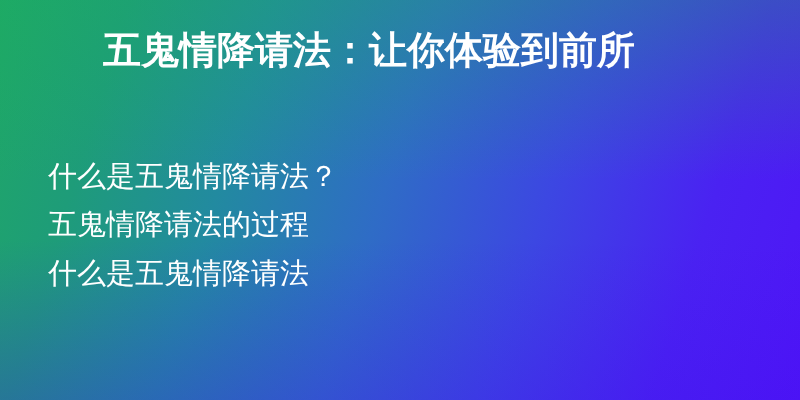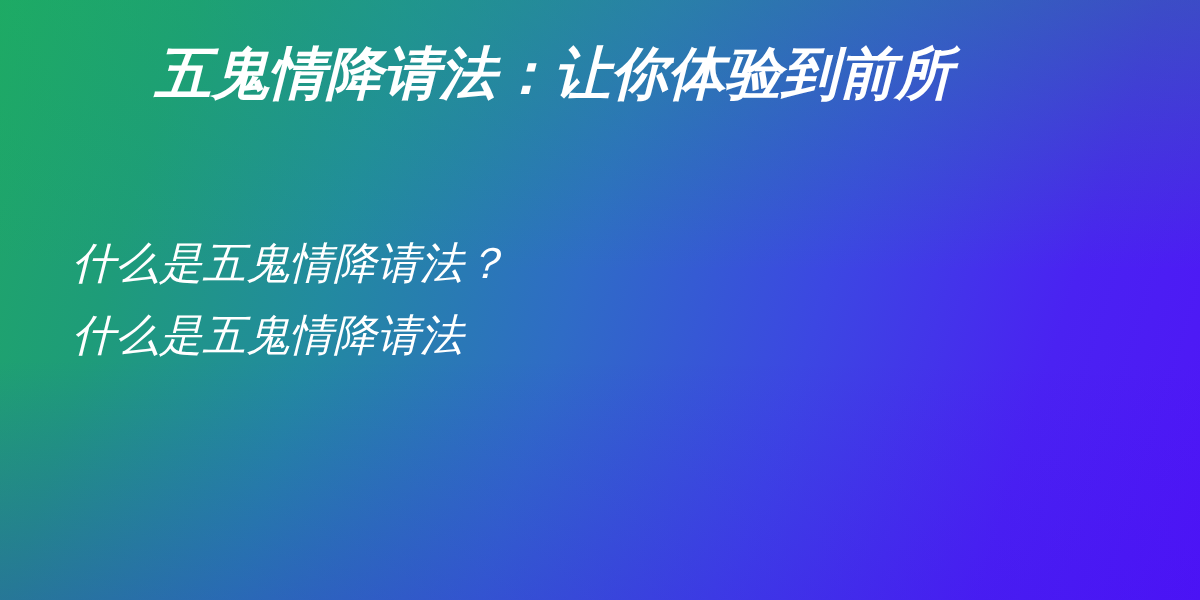--- a/index.html
+++ b/index.html
@@ -39,21 +39,20 @@
         rgba(40,10,230,0.00) 60%,
         rgba(63,12,240,0.26) 100%);
     pointer-events: none;
   }
 
   #content {
     position: relative;
     z-index: 2;
     width: 800px;
     height: 400px;
-    font-style: italic;
   }
 
   #title-block {
     position: absolute;
     left: 103px;
     top: 21px;
     width: 640px;
   }
 
   .title-line {
@@ -87,17 +86,18 @@
 <div id="card">
 
   <div id="content">
 
     <div id="title-block">
       <div class="title-line">五鬼情降请法：让你体验到前所</div>
     </div>
 
     <div id="body-block">
       <div class="body-line">什么是五鬼情降请法？</div>
+      <div class="body-line">五鬼情降请法的过程</div>
       <div class="body-line">什么是五鬼情降请法</div>
     </div>
 
   </div>
 </div>
 
 </body></html>

